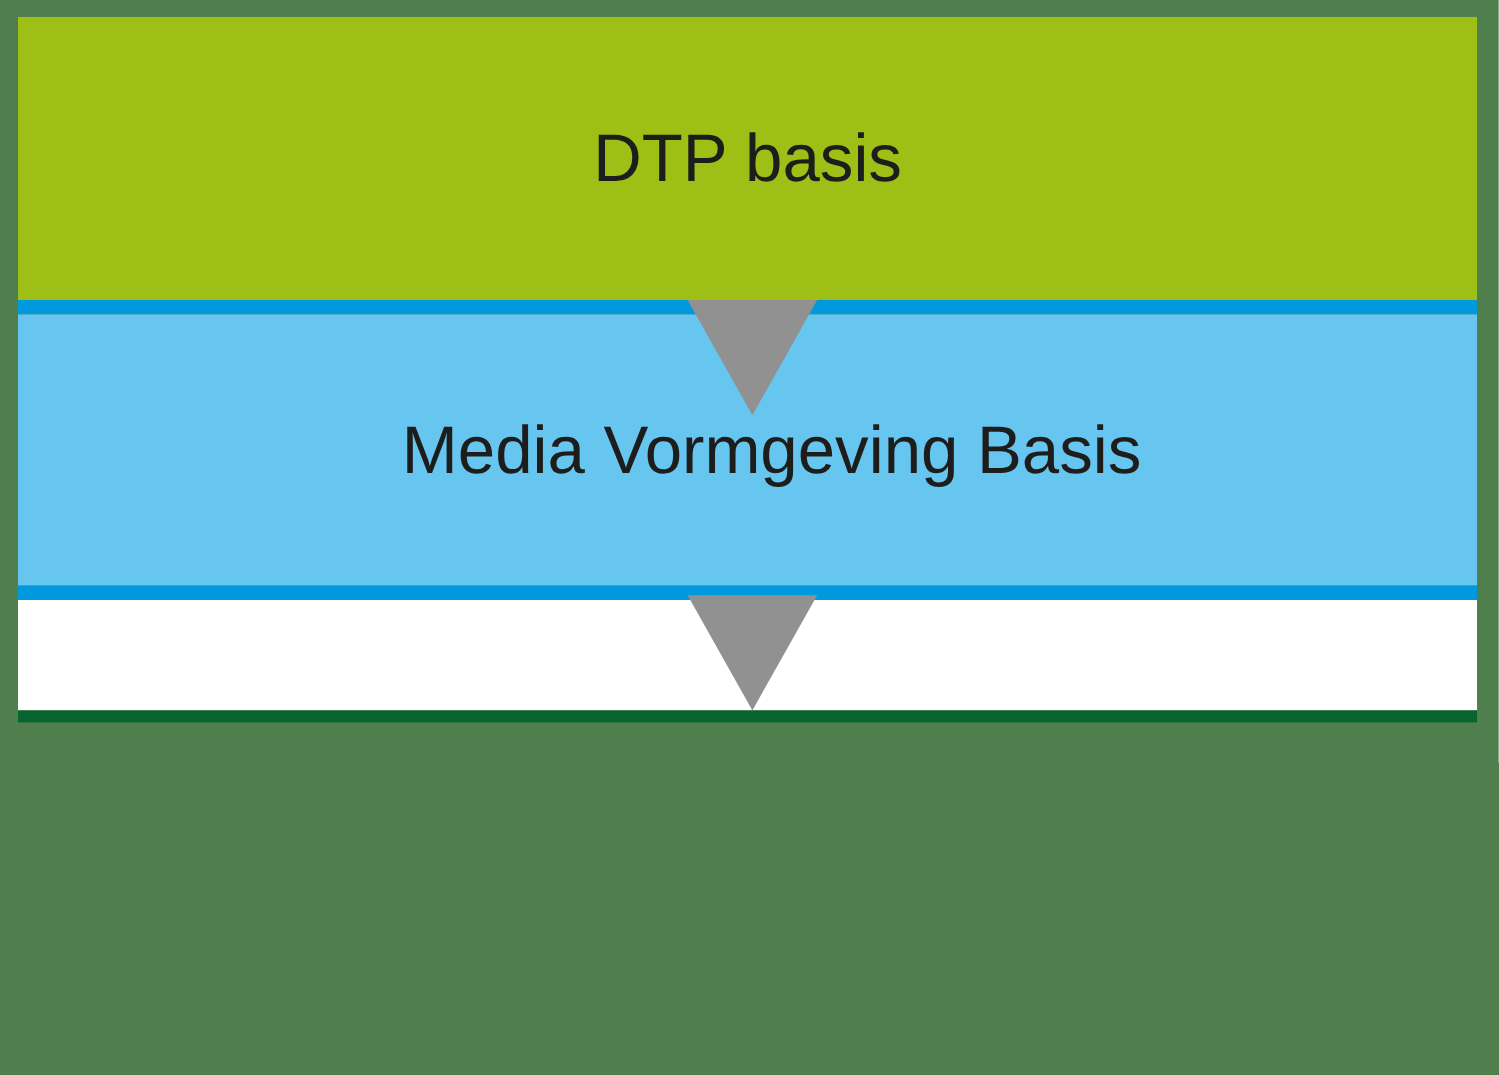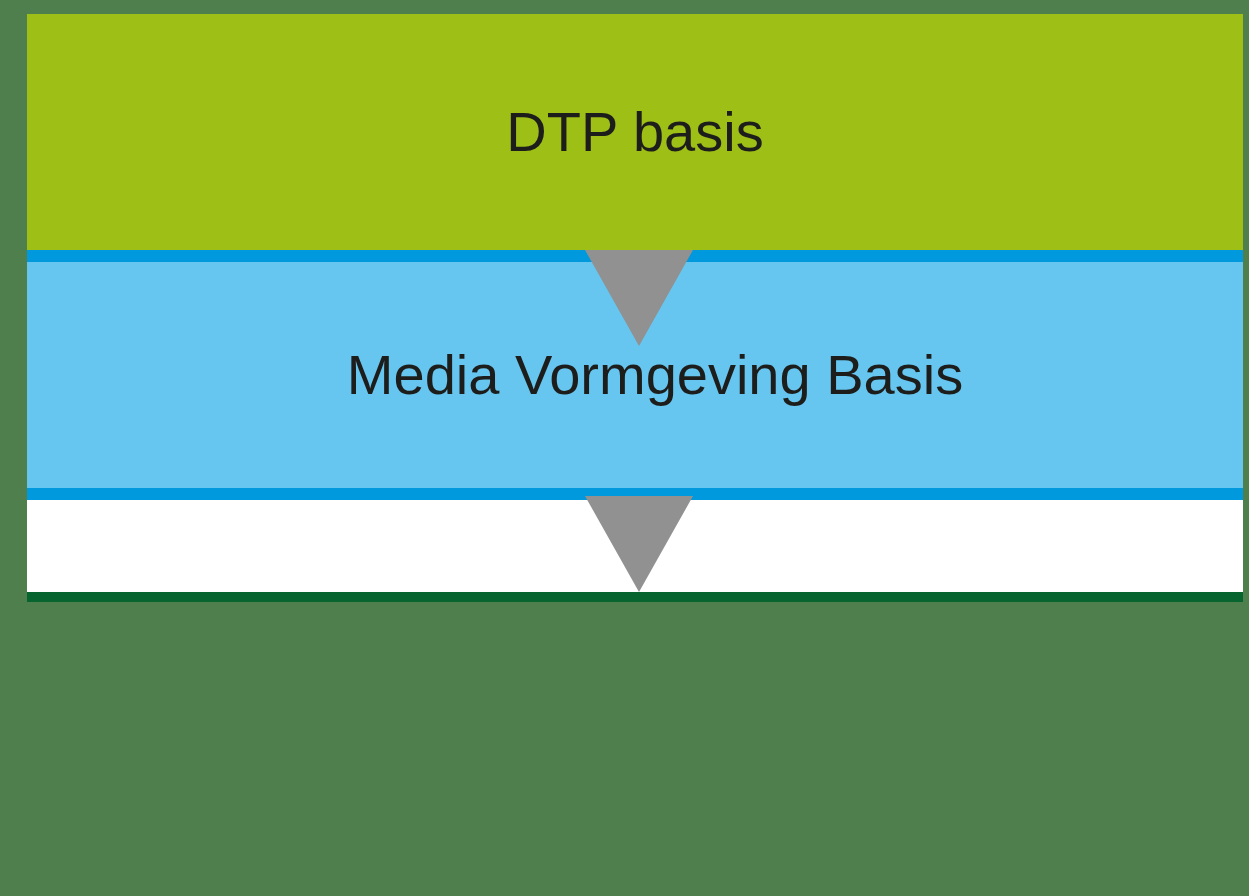--- a/index.html
+++ b/index.html
@@ -17,21 +17,21 @@
     width: 1249px;
     height: 896px;
     background: #4e7f4c;      
     overflow: hidden;
     box-sizing: border-box;
   }
 
   
   .stack {
     position: absolute;
-    left: 27px;
+    left: 15px;
     top: 14px;
     width: 1216px;
     height: 864px;
     overflow: hidden;
     text-decoration: underline;
   }
 
   .band {
     position: absolute;
     left: 0;

